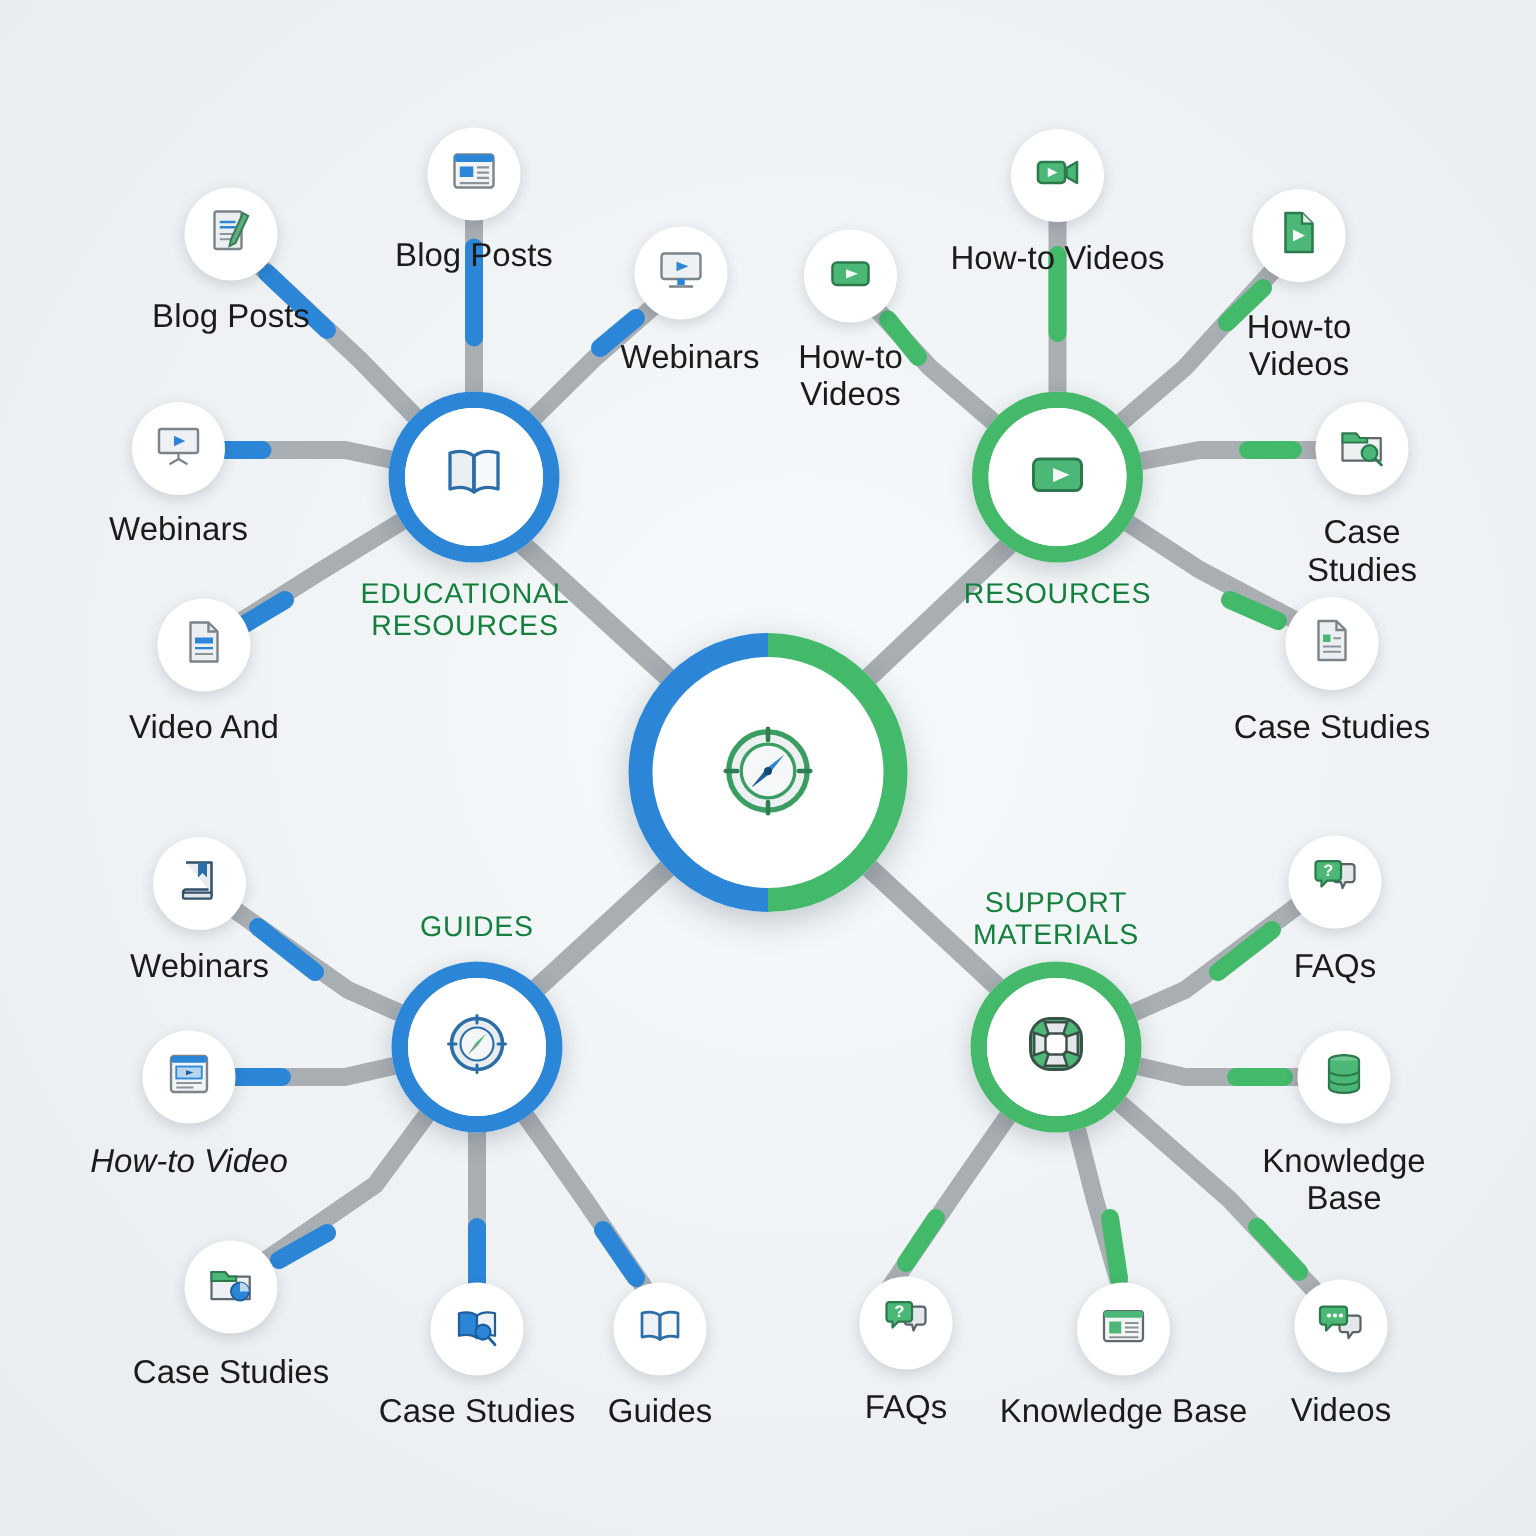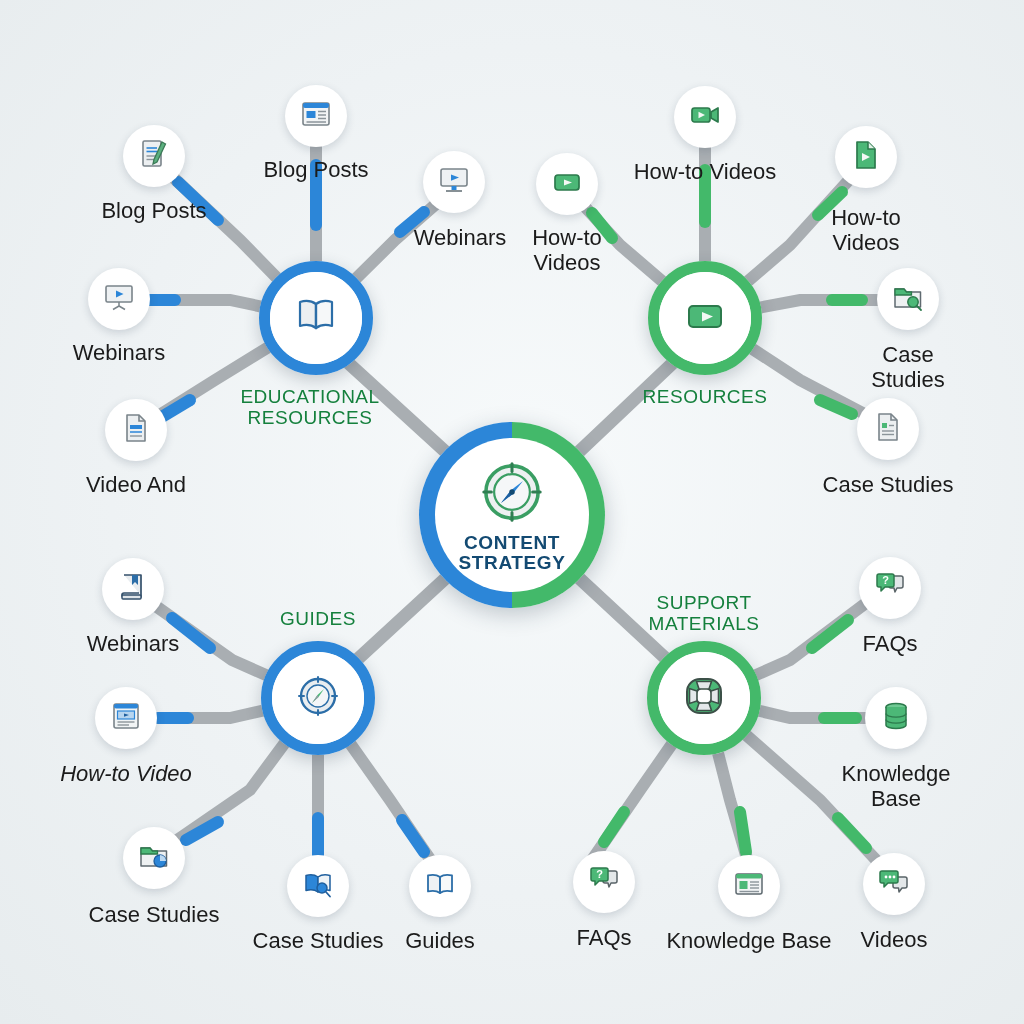--- a/index.html
+++ b/index.html
@@ -131,22 +131,20 @@
             <line x1="24" y1="3.5" x2="24" y2="9"></line>
               <line x1="24" y1="39" x2="24" y2="44.5"></line>
             <line x1="3.5" y1="24" x2="9" y2="24"></line>
               <line x1="39" y1="24" x2="44.5" y2="24"></line>
           </g>
           <polygon points="32,16 24.5,25.5 16,32 23.5,22.5" fill="#2c86d8"></polygon>
           <polygon points="16,32 23.5,22.5 24.5,25.5" fill="#1f5f9e"></polygon>
           <circle cx="24" cy="24" r="2" fill="#134a72"></circle>
         </svg>
       </span>
-      <div class="center-title">CONTENT
-STRATEGY</div>
     </div>
   </div>
 
   <div class="node hub blue" style="left:316px;top:318px;">
     <div class="ring"></div>
     <div class="inner">
       <span>
         <svg viewBox="0 0 48 48">
           <path d="M24 12c-5-3.6-11-3.6-16-2v24c5-1.6 11-1.6 16 2z" fill="#eceff1" stroke="#2c6ea8" stroke-width="2.2" stroke-linejoin="round"></path>
           <path d="M24 12c5-3.6 11-3.6 16-2v24c-5-1.6-11-1.6-16 2z" fill="#f6f8f9" stroke="#2c6ea8" stroke-width="2.2" stroke-linejoin="round"></path>

